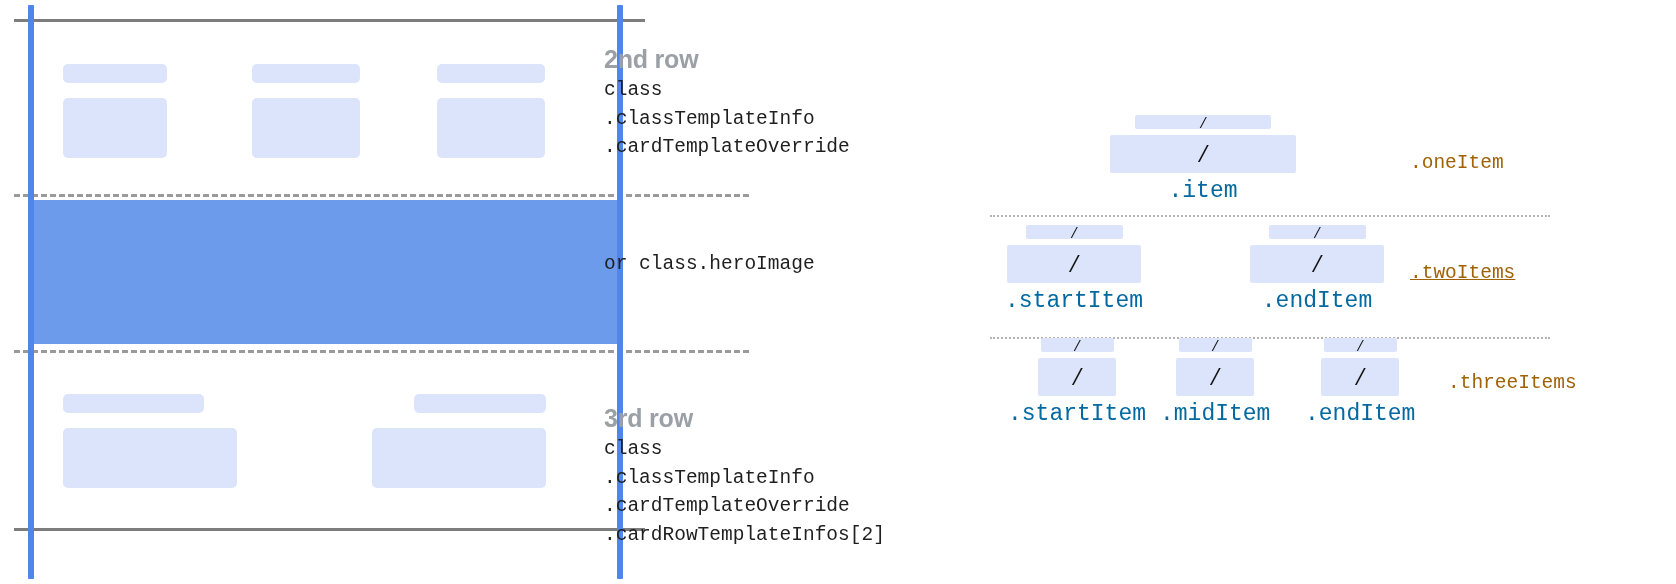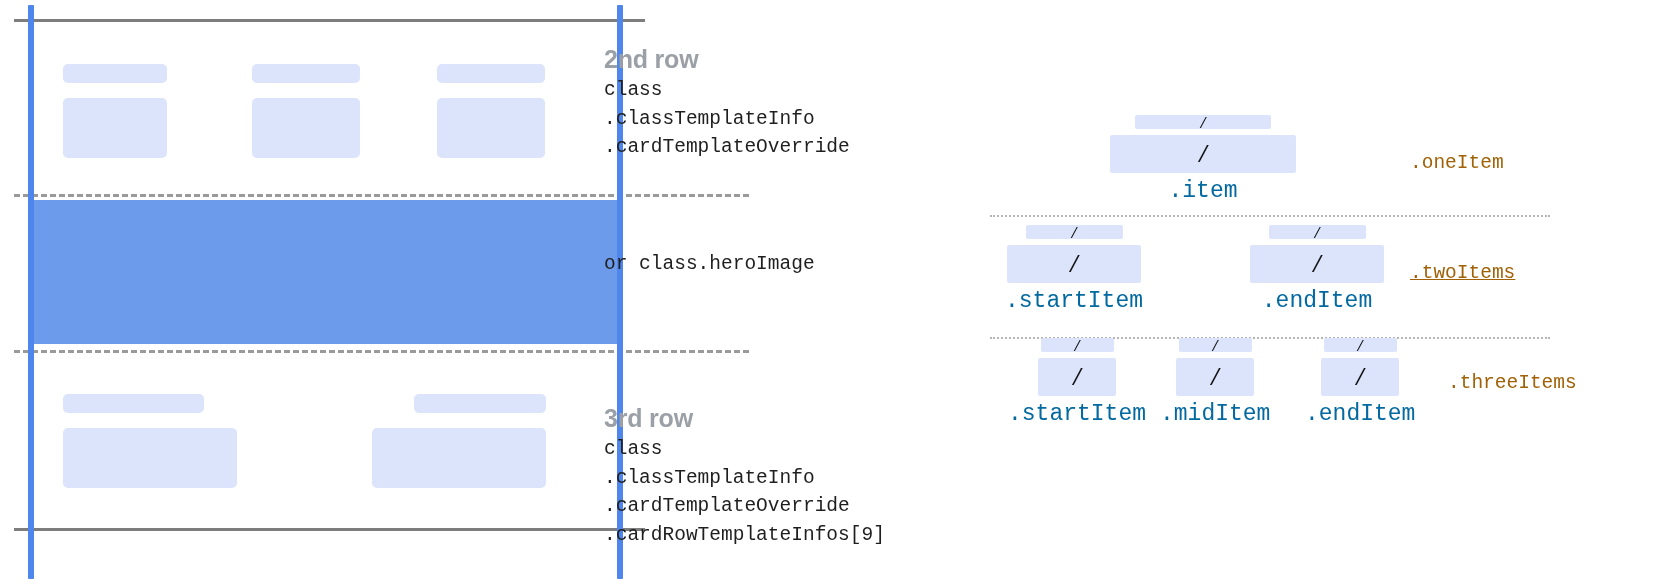--- a/index.html
+++ b/index.html
@@ -132,21 +132,21 @@
 
   <div class="tblock tb-hero">
     <div class="mono">or class.heroImage</div>
   </div>
 
   <div class="tblock tb-row3">
     <div class="heading">3rd row</div>
     <div class="mono">class</div>
     <div class="mono">.classTemplateInfo</div>
     <div class="mono">.cardTemplateOverride</div>
-    <div class="mono">.cardRowTemplateInfos[9]</div>
+    <div class="mono">.cardRowTemplateInfos[2]</div>
   </div>
 
   <div class="variants">
 
     <div class="dotline dot1"></div>
     <div class="dotline dot2"></div>
 
     <div class="vitem g1">
       <div class="vbar bar-s small">
         <span class="slash">/</span>

